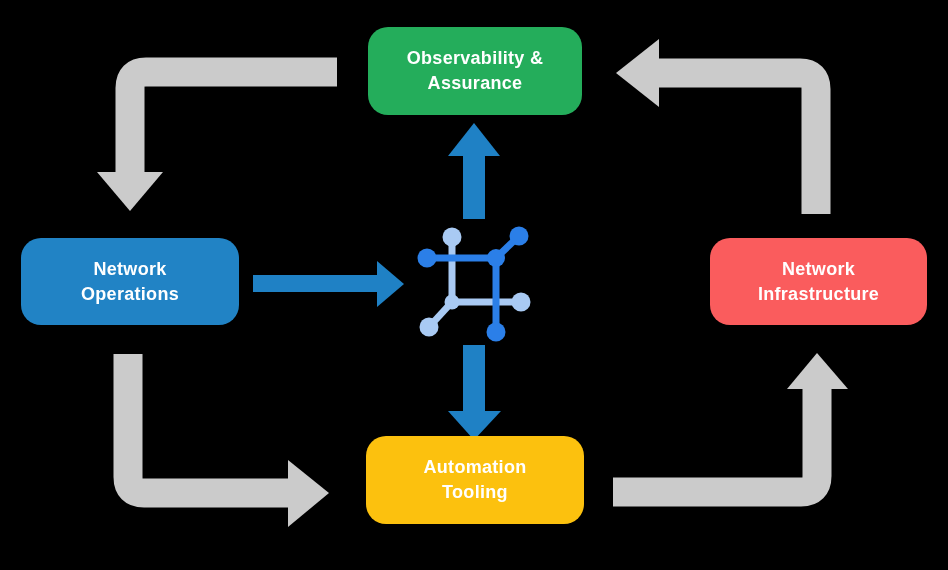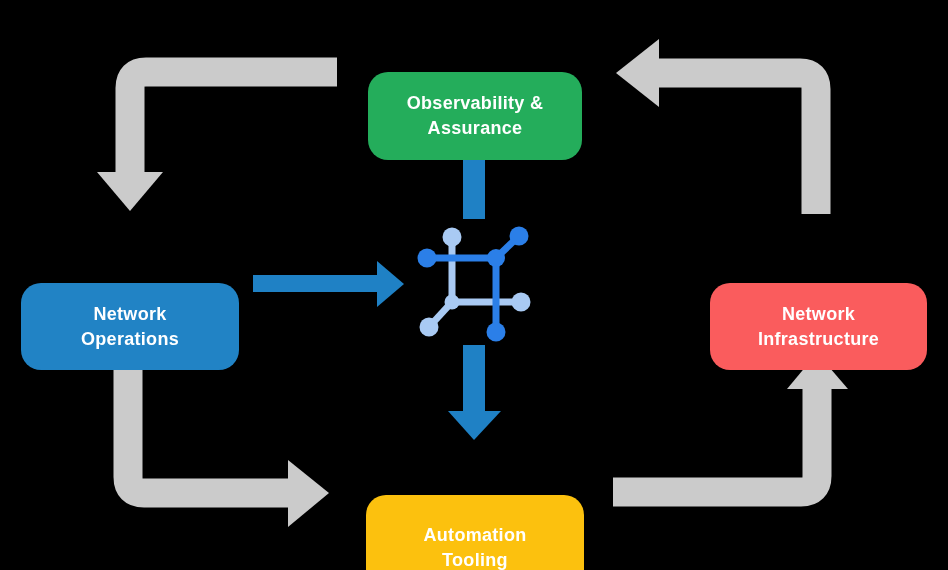--- a/index.html
+++ b/index.html
@@ -22,26 +22,25 @@
     display: flex;
     align-items: center;
     justify-content: center;
     text-align: center;
     color: #ffffff;
     font-size: 18px;
     font-weight: 700;
     line-height: 1.38;
     letter-spacing: 0.3px;
     white-space: pre-line;
-    margin-top: 45px;
   }
   #box-observability { left: 368px; top: 27px;  width: 214px; height: 88px; }
   #box-operations    { left: 21px;  top: 238px; width: 218px; height: 87px; }
   #box-infrastructure{ left: 710px; top: 238px; width: 217px; height: 87px; }
-  #box-automation    { left: 366px; top: 450px; width: 218px; height: 105px; }
+  #box-automation    { left: 366px; top: 436px; width: 218px; height: 88px; }
 </style>
 </head>
 <body>
 
 <div class="canvas">
 
   <svg class="layer" width="948" height="570" viewBox="0 0 948 570">
 
     <g style="stroke: rgb(203, 203, 203); fill: rgb(203, 203, 203);">
       <path fill="none" stroke-width="29" d="M 337 72 L 146 72 Q 130 72 130 88 L 130 173"></path>

